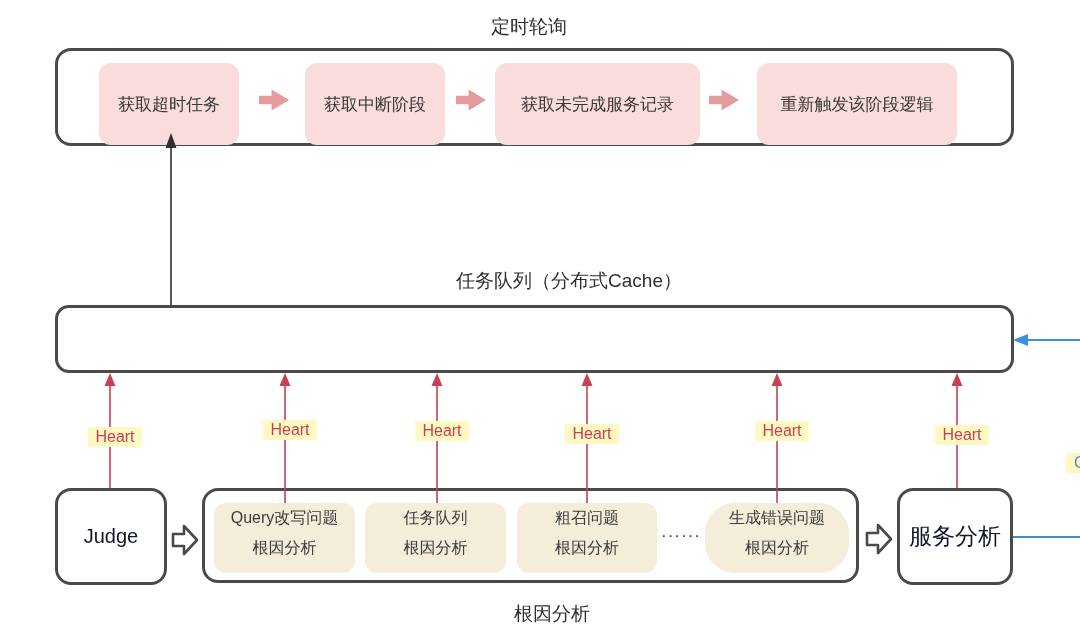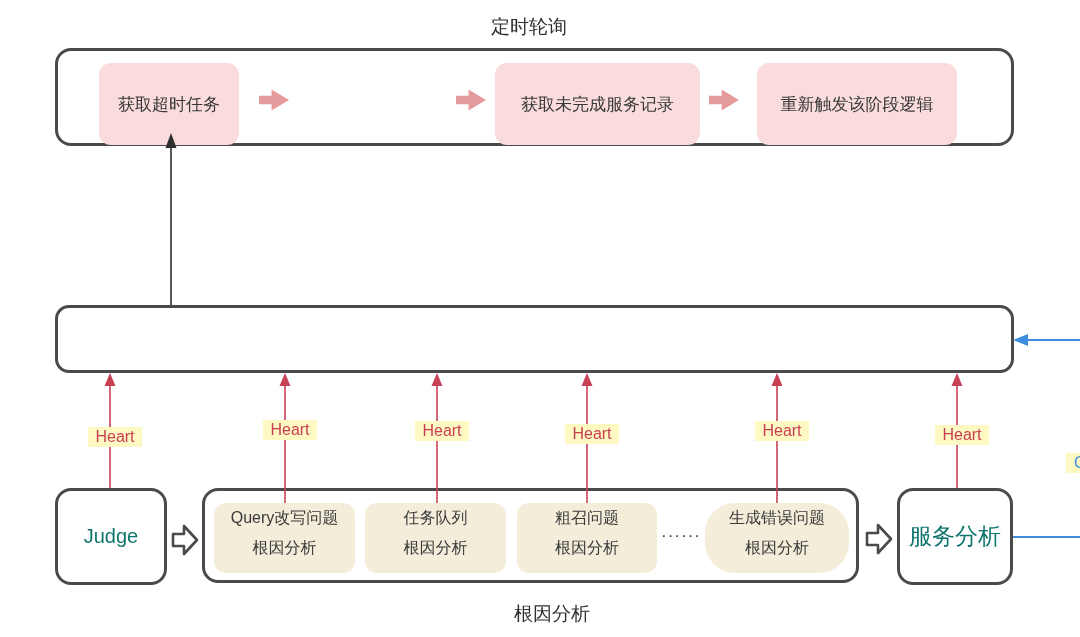--- a/index.html
+++ b/index.html
@@ -39,21 +39,21 @@
     position: absolute;
     background: #ffffff;
     border: 3px solid #4a4a4a;
     border-radius: 16px;
     box-sizing: border-box;
     display: flex;
     align-items: center;
     justify-content: center;
     z-index: 2;
   }
-  .node-box .node-label { font-size: 20px; color: #0f766e; }
+  .node-box .node-label { font-size: 20px; color: #0f172a; }
 
   
   .step-box {
     position: absolute;
     top: 63px;
     height: 82px;
     background: #fadcdc;
     border-radius: 12px;
     display: flex;
     align-items: center;
@@ -129,26 +129,28 @@
 
   
   .hollow-arrow { position: absolute; z-index: 2; }
 </style>
 </head>
 <body>
 
 <div id="canvas">
 
   <div class="section-title" style="left:382px; top:14px; width:200px;">定时轮询</div>
+  <div class="section-title" style="left:372px; top:268px; width:300px;">任务队列（分布式Cache）</div>
   <div class="section-title" style="left:405px; top:601px; width:200px;">根因分析</div>
 
   <div class="group-box" style="left:8px; top:48px; width:959px; height:98px;"></div>
 
   <div class="step-box" style="left:52px; width:140px;">获取超时任务</div>
   <div class="step-arrow" style="left:212px;"></div>
+  <div class="step-box" style="left:258px; width:140px;">获取中断阶段</div>
   <div class="step-arrow" style="left:409px;"></div>
   <div class="step-box" style="left:448px; width:205px;">获取未完成服务记录</div>
   <div class="step-arrow" style="left:662px;"></div>
   <div class="step-box" style="left:710px; width:200px;">重新触发该阶段逻辑</div>
 
   <div class="group-box" style="left:8px; top:305px; width:959px; height:68px; border-radius:14px;"></div>
 
   <div class="node-box" style="left:8px; top:488px; width:112px; height:97px;">
     <span class="node-label">Judge</span>
   </div>

